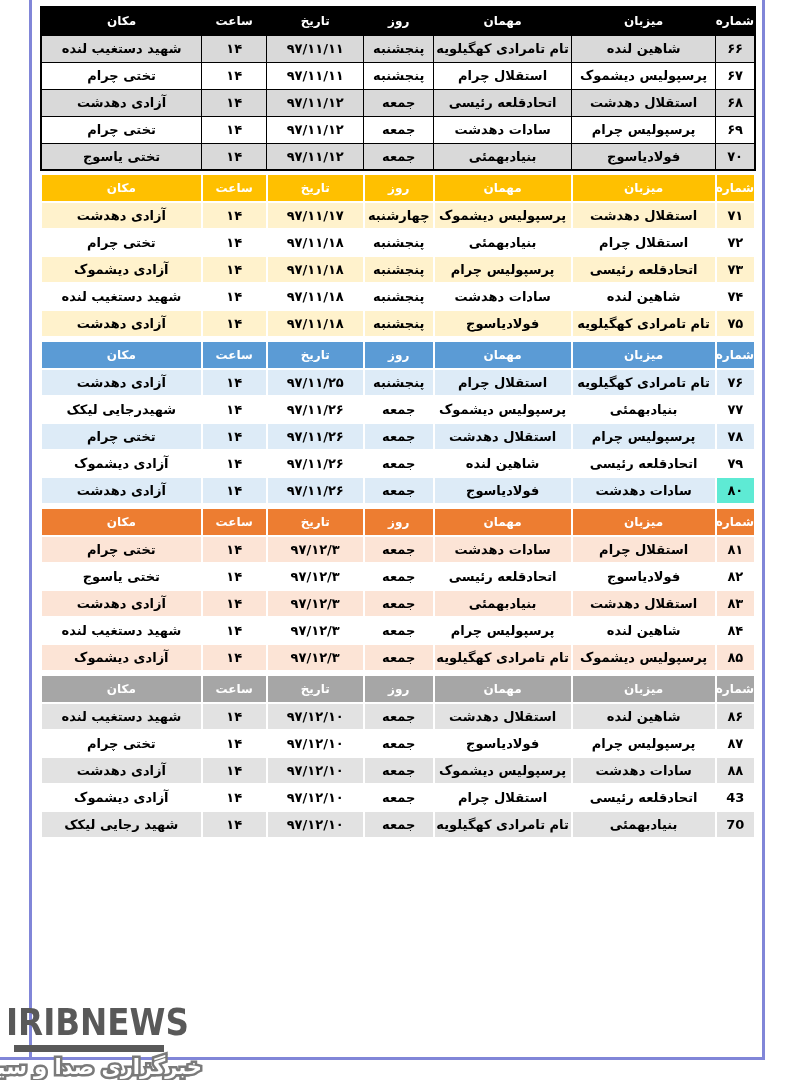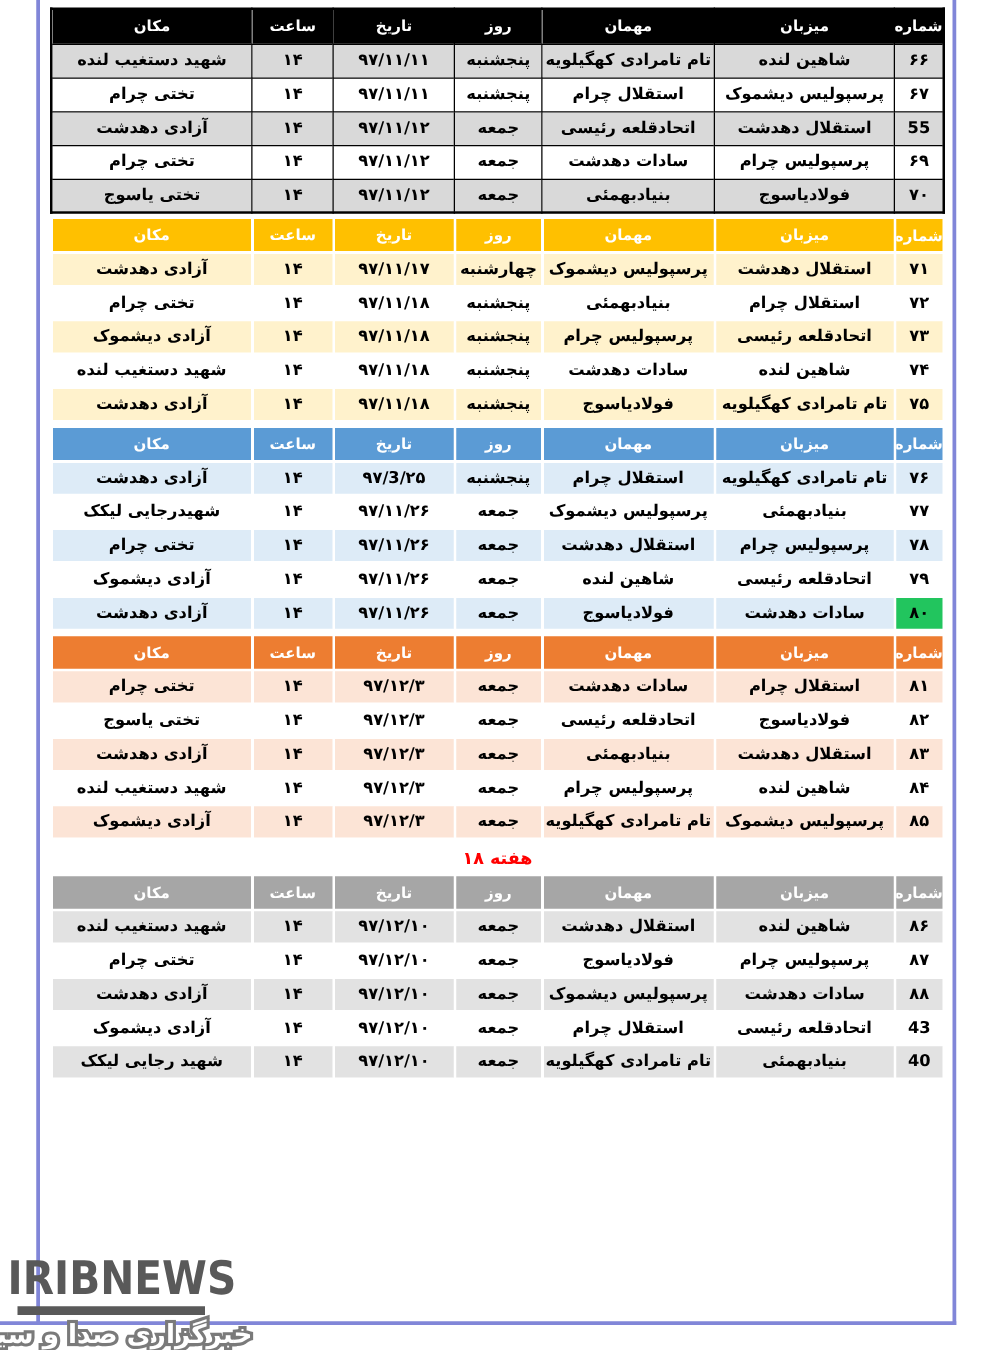--- a/index.html
+++ b/index.html
@@ -99,21 +99,21 @@
             <tr>
               <td class="col-num">۶۷</td>
               <td class="col-host">پرسپولیس دیشموک</td>
               <td class="col-guest">استقلال چرام</td>
               <td class="col-day">پنجشنبه</td>
               <td class="col-date">۹۷/۱۱/۱۱</td>
               <td class="col-time">۱۴</td>
               <td class="col-venue">تختی چرام</td>
             </tr>
             <tr>
-              <td class="col-num" style="background: rgb(217, 217, 217);">55</td>
+              <td class="col-num" style="background: rgb(217, 217, 217);">۶۸</td>
               <td class="col-host" style="background: rgb(217, 217, 217);">استقلال دهدشت</td>
               <td class="col-guest" style="background: rgb(217, 217, 217);">اتحادقلعه رئیسی</td>
               <td class="col-day" style="background: rgb(217, 217, 217);">جمعه</td>
               <td class="col-date" style="background: rgb(217, 217, 217);">۹۷/۱۱/۱۲</td>
               <td class="col-time" style="background: rgb(217, 217, 217);">۱۴</td>
               <td class="col-venue" style="background: rgb(217, 217, 217);">آزادی دهدشت</td>
             </tr>
             <tr>
               <td class="col-num">۶۹</td>
               <td class="col-host">پرسپولیس چرام</td>
@@ -227,21 +227,21 @@
               <th style="background: rgb(91, 155, 213); color: rgb(255, 255, 255);">ساعت</th>
               <th style="background: rgb(91, 155, 213); color: rgb(255, 255, 255);">مکان</th>
             </tr>
           </thead>
           <tbody>
             <tr>
               <td class="col-num" style="background: rgb(221, 235, 247);">۷۶</td>
               <td class="col-host" style="background: rgb(221, 235, 247);">تام تامرادی کهگیلویه</td>
               <td class="col-guest" style="background: rgb(221, 235, 247);">استقلال چرام</td>
               <td class="col-day" style="background: rgb(221, 235, 247);">پنجشنبه</td>
-              <td class="col-date" style="background: rgb(221, 235, 247);">۹۷/3/۲۵</td>
+              <td class="col-date" style="background: rgb(221, 235, 247);">۹۷/۱۱/۲۵</td>
               <td class="col-time" style="background: rgb(221, 235, 247);">۱۴</td>
               <td class="col-venue" style="background: rgb(221, 235, 247);">آزادی دهدشت</td>
             </tr>
             <tr>
               <td class="col-num">۷۷</td>
               <td class="col-host">بنیادبهمئی</td>
               <td class="col-guest">پرسپولیس دیشموک</td>
               <td class="col-day">جمعه</td>
               <td class="col-date">۹۷/۱۱/۲۶</td>
               <td class="col-time">۱۴</td>
@@ -259,21 +259,21 @@
             <tr>
               <td class="col-num">۷۹</td>
               <td class="col-host">اتحادقلعه رئیسی</td>
               <td class="col-guest">شاهین لنده</td>
               <td class="col-day">جمعه</td>
               <td class="col-date">۹۷/۱۱/۲۶</td>
               <td class="col-time">۱۴</td>
               <td class="col-venue">آزادی دیشموک</td>
             </tr>
             <tr>
-              <td class="col-num" style="background: #22c55e;">۸۰</td>
+              <td class="col-num" style="background: #5eead4;">۸۰</td>
               <td class="col-host" style="background: rgb(221, 235, 247);">سادات دهدشت</td>
               <td class="col-guest" style="background: rgb(221, 235, 247);">فولادیاسوج</td>
               <td class="col-day" style="background: rgb(221, 235, 247);">جمعه</td>
               <td class="col-date" style="background: rgb(221, 235, 247);">۹۷/۱۱/۲۶</td>
               <td class="col-time" style="background: rgb(221, 235, 247);">۱۴</td>
               <td class="col-venue" style="background: rgb(221, 235, 247);">آزادی دهدشت</td>
             </tr>
           </tbody>
         </table>
       </section>
@@ -342,21 +342,20 @@
               <td class="col-guest" style="background: rgb(252, 228, 214);">تام تامرادی کهگیلویه</td>
               <td class="col-day" style="background: rgb(252, 228, 214);">جمعه</td>
               <td class="col-date" style="background: rgb(252, 228, 214);">۹۷/۱۲/۳</td>
               <td class="col-time" style="background: rgb(252, 228, 214);">۱۴</td>
               <td class="col-venue" style="background: rgb(252, 228, 214);">آزادی دیشموک</td>
             </tr>
           </tbody>
         </table>
       </section>
       <section>
-        <div class="week-title" style="color: rgb(255, 0, 0);">هفته ۱۸</div>
         <table class="sched gap">
           <colgroup>
             <col style="width: 5.5%;">
             <col style="width: 20.2%;">
             <col style="width: 19.3%;">
             <col style="width: 9.8%;">
             <col style="width: 13.6%;">
             <col style="width: 9.1%;">
             <col style="width: 22.5%;">
           </colgroup>
@@ -402,21 +401,21 @@
             <tr>
               <td class="col-num">43</td>
               <td class="col-host">اتحادقلعه رئیسی</td>
               <td class="col-guest">استقلال چرام</td>
               <td class="col-day">جمعه</td>
               <td class="col-date">۹۷/۱۲/۱۰</td>
               <td class="col-time">۱۴</td>
               <td class="col-venue">آزادی دیشموک</td>
             </tr>
             <tr>
-              <td class="col-num" style="background: rgb(226, 226, 226);">40</td>
+              <td class="col-num" style="background: rgb(226, 226, 226);">70</td>
               <td class="col-host" style="background: rgb(226, 226, 226);">بنیادبهمئی</td>
               <td class="col-guest" style="background: rgb(226, 226, 226);">تام تامرادی کهگیلویه</td>
               <td class="col-day" style="background: rgb(226, 226, 226);">جمعه</td>
               <td class="col-date" style="background: rgb(226, 226, 226);">۹۷/۱۲/۱۰</td>
               <td class="col-time" style="background: rgb(226, 226, 226);">۱۴</td>
               <td class="col-venue" style="background: rgb(226, 226, 226);">شهید رجایی لیکک</td>
             </tr>
           </tbody>
         </table>
       </section>

